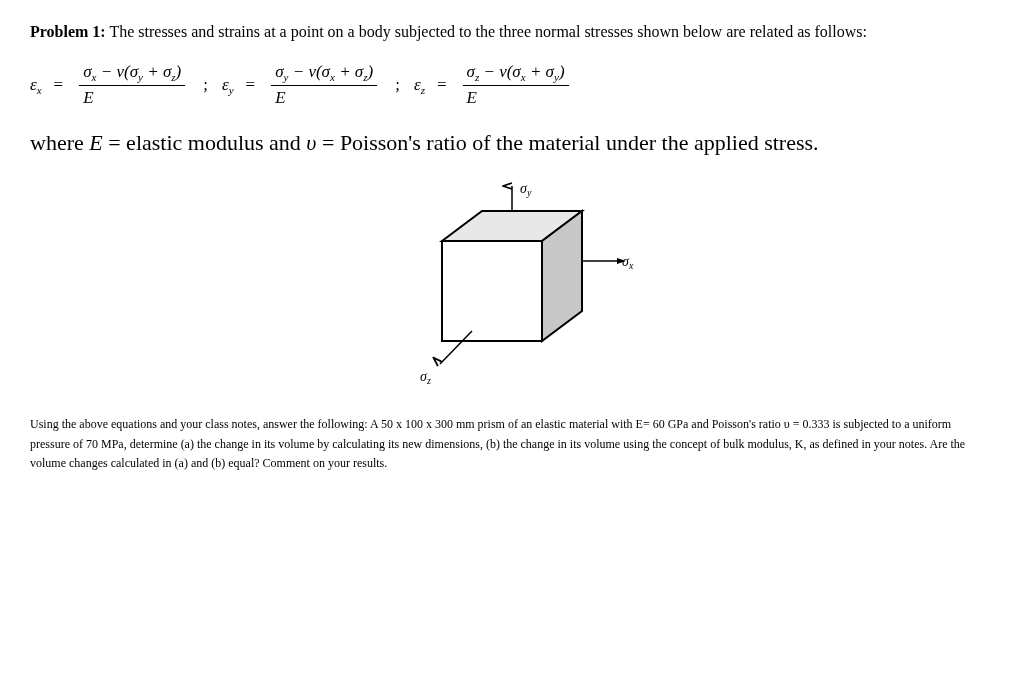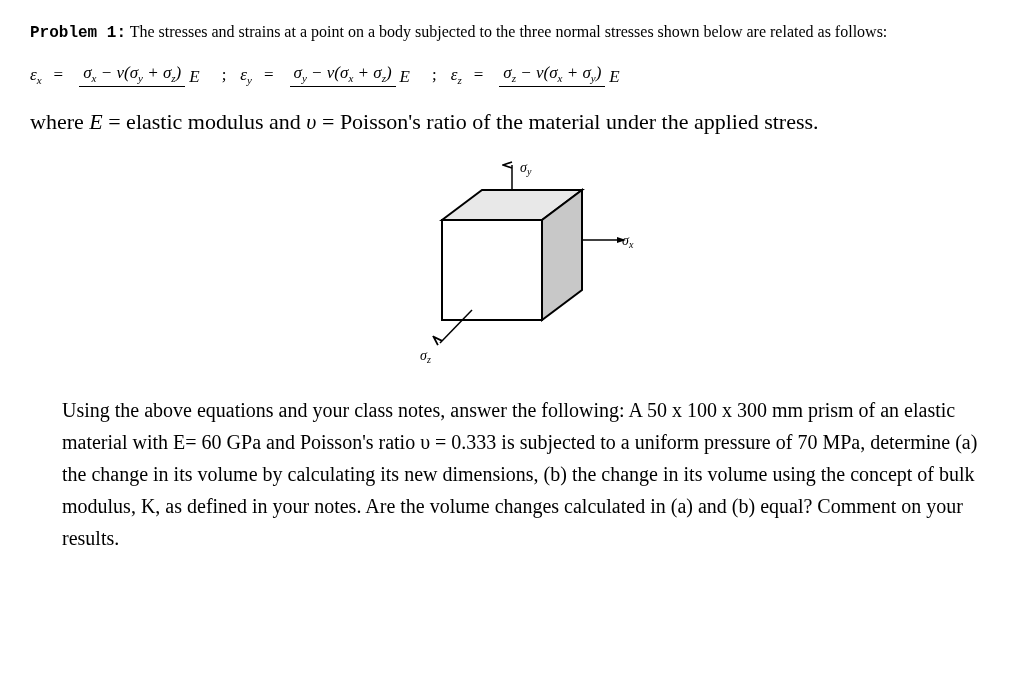--- a/index.html
+++ b/index.html
@@ -15,39 +15,38 @@
       padding: 20px 30px;
       width: 1024px;
       min-height: 683px;
     }
     .problem-header {
       margin-bottom: 14px;
       line-height: 1.5;
     }
     .bold {
       font-weight: bold;
-      font-family: Liberation Mono, monospace;
     }
     .formula-section {
       margin: 18px 0 18px 0;
       display: flex;
       align-items: center;
       gap: 0px;
       font-size: 17px;
       font-style: italic;
     }
     .formula-group {
       display: flex;
       align-items: center;
       gap: 4px;
     }
     .fraction {
       display: inline-flex;
-      flex-direction: row;
-      align-items: flex-end;
+      flex-direction: column;
+      align-items: flex-start;
       vertical-align: middle;
       margin: 0 4px;
     }
     .fraction .numerator {
       border-bottom: 1.5px solid #000;
       padding: 0 4px 2px 4px;
       text-align: center;
       white-space: nowrap;
     }
     .fraction .denominator {
@@ -76,23 +75,22 @@
       position: relative;
       width: 280px;
       height: 220px;
     }
     svg.cube-diagram {
       width: 280px;
       height: 220px;
     }
     .bottom-text {
       margin-top: 14px;
-      font-size: 20px;
+      font-size: 12px;
       line-height: 1.6;
-      margin-left: 32px;
     }
     sub {
       font-size: 11px;
       vertical-align: sub;
     }
   </style>
 </head>
 <body>
 
 <div class="problem-header">

